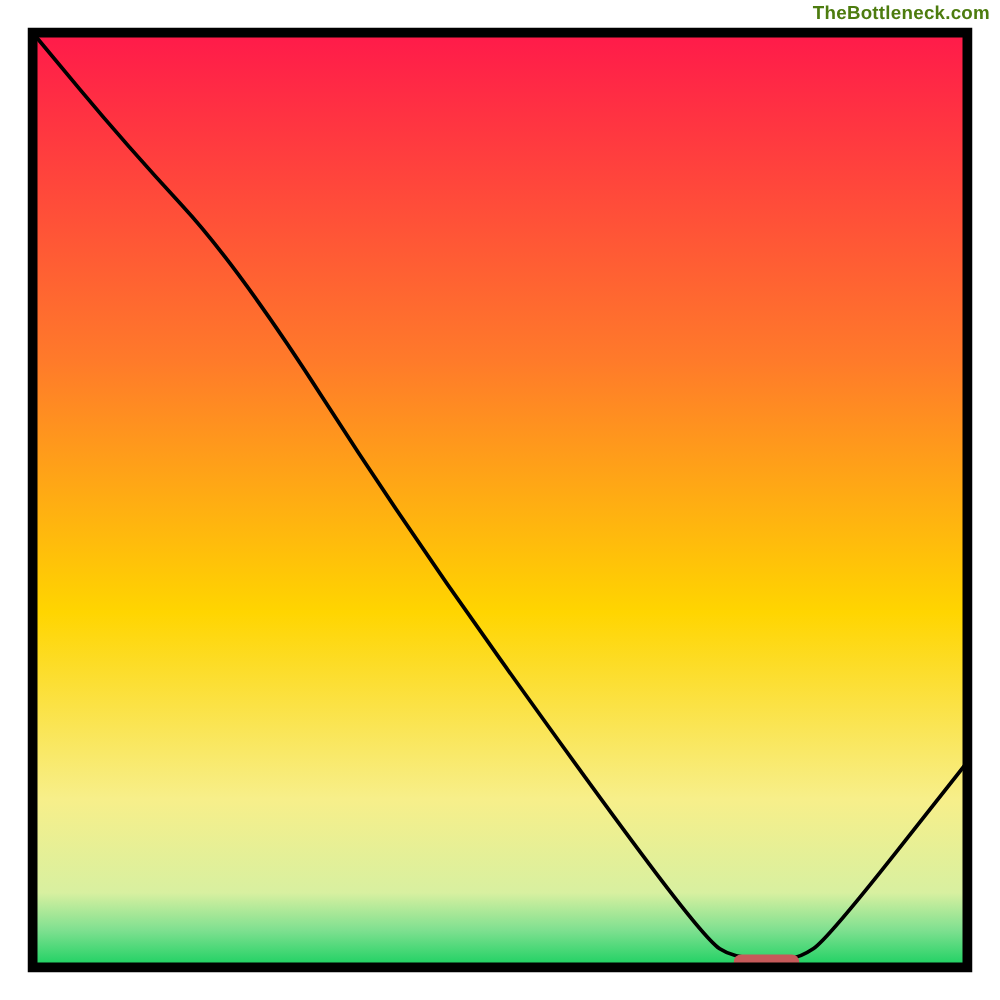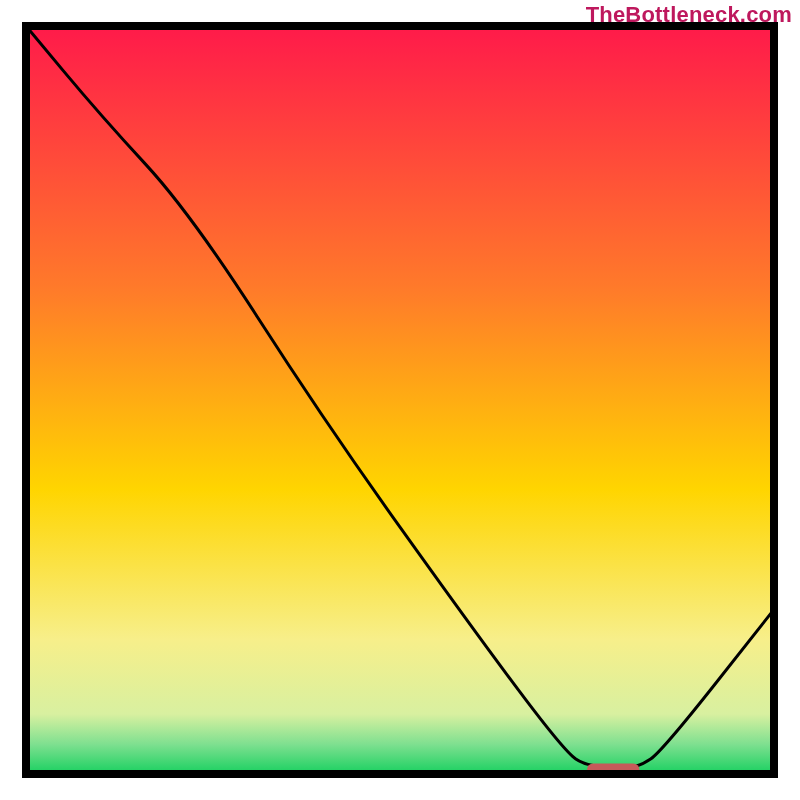--- a/index.html
+++ b/index.html
@@ -12,23 +12,23 @@
   }
   .container {
     position: relative;
     width: 800px;
     height: 800px;
   }
   .watermark {
     position: absolute;
     top: 2px;
     right: 8px;
-    font-size: 22px;
+    font-size: 15px;
     font-weight: 600;
-    color: #be185d;
+    color: #4d7c0f;
     letter-spacing: 0.2px;
     z-index: 10;
   }
   svg.plot {
     position: absolute;
     top: 22px;
     left: 22px;
     width: 756px;
     height: 756px;
   }

